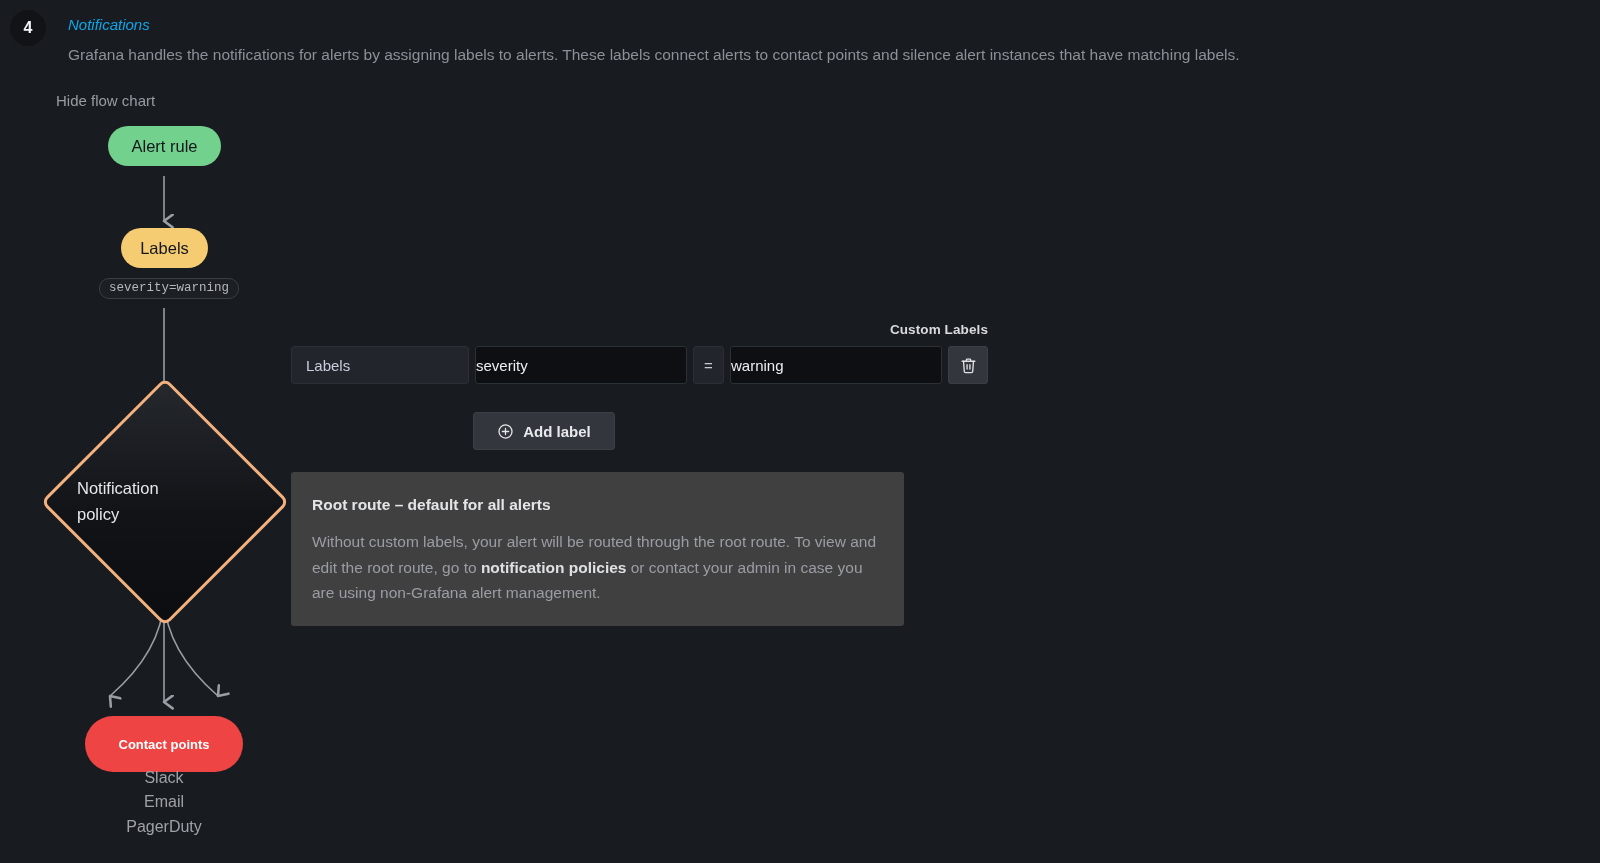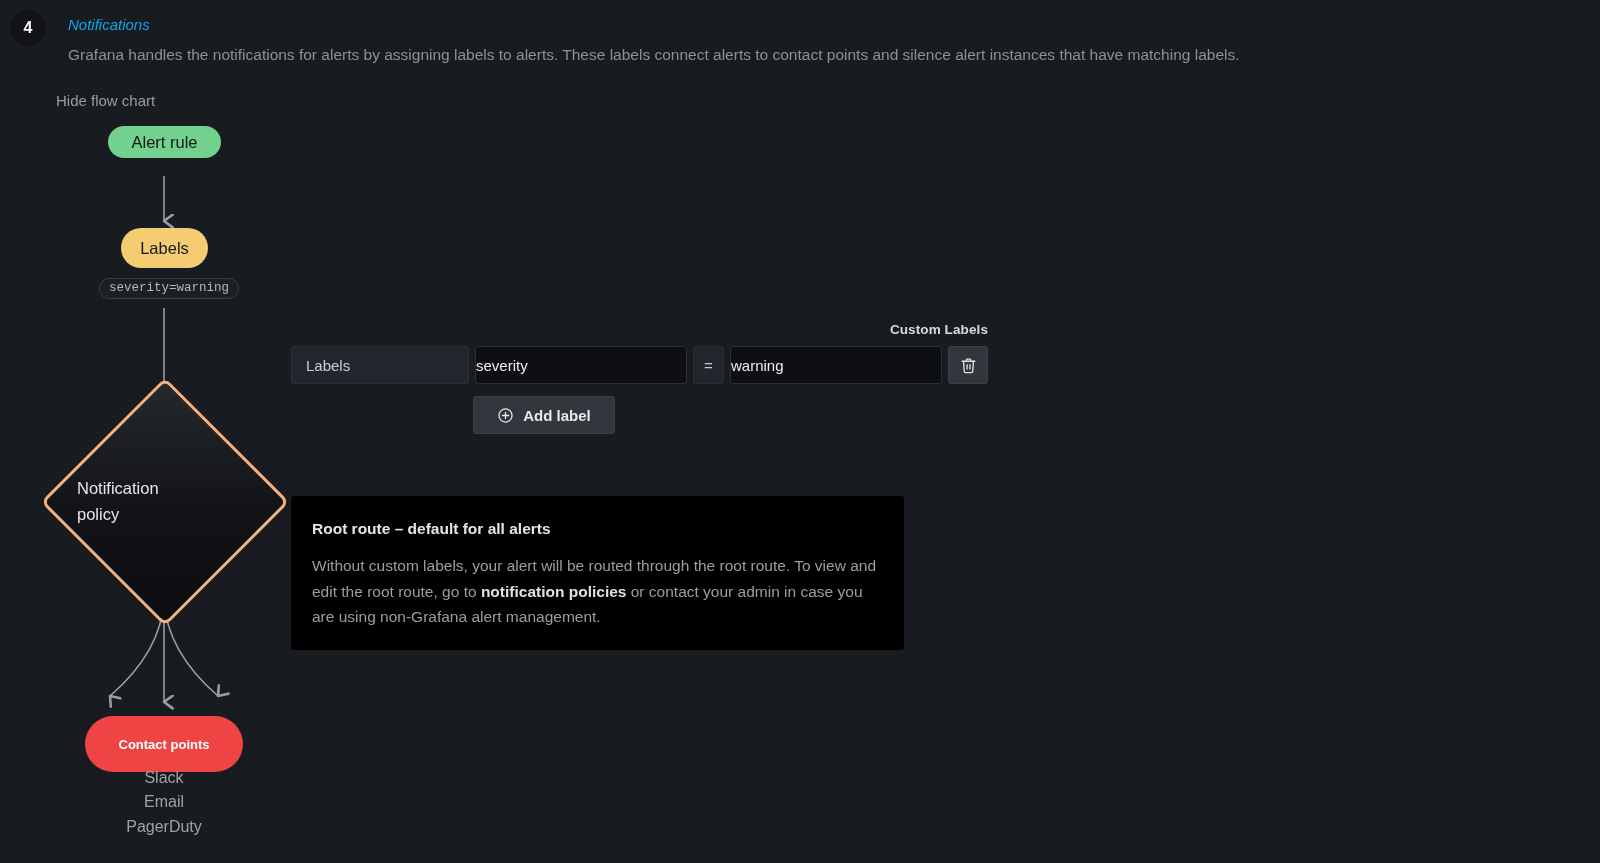--- a/index.html
+++ b/index.html
@@ -43,21 +43,21 @@
   .flow { position: absolute; left: 0px; top: 118px; width: 340px; height: 740px; }
 
   .node {
     position: absolute;
     display: flex; align-items: center; justify-content: center;
     border-radius: 999px;
     font-size: 16.5px;
     white-space: nowrap;
   }
   .node-alert {
-    left: 108px; top: 8px; width: 113px; height: 32px;
+    left: 108px; top: 8px; width: 113px; height: 40px;
     background: #73d18e; color: #14171c; font-weight: 400;
   }
   .node-labels {
     left: 121px; top: 110px; width: 87px; height: 40px;
     background: #f5cc72; color: #14171c;
   }
   .tag-severity {
     position: absolute; left: 99px; top: 160px;
     padding: 2px 9px 3px 9px;
     border: 1px solid #3a3f46; border-radius: 10px;
@@ -120,32 +120,32 @@
     display: flex; align-items: center; justify-content: center;
     font-size: 15px; color: #c7c9ce;
   }
   .trash-btn {
     width: 40px; margin-left: 6px;
     background: #33373d; border: 1px solid #3a3f46; border-radius: 3px;
     display: flex; align-items: center; justify-content: center;
     cursor: pointer;
   }
   .add-btn {
-    margin-top: 12px; margin-left: 182px;
+    margin-top: 28px; margin-left: 182px;
     height: 38px; width: 142px;
     background: #33373d; border: 1px solid #3a3f46; border-radius: 3px;
     display: flex; align-items: center; justify-content: center; gap: 9px;
     font-size: 15px; font-weight: 700; color: #e8e9ec; cursor: pointer;
   }
 
   
   .info-panel {
-    position: absolute; left: 291px; top: 496px;
+    position: absolute; left: 291px; top: 472px;
     width: 613px; height: 154px;
-    background: #000000; border-radius: 3px;
+    background: #404040; border-radius: 3px;
     padding: 24px 22px 0 21px;
   }
   .info-title { font-size: 15.5px; font-weight: 700; color: #e4e5e8; margin-bottom: 15px; }
   .info-body { font-size: 15.5px; color: #9b9da4; line-height: 1.66; }
   .info-link { color: #dfe0e3; font-weight: 700; cursor: pointer; }
 </style>
 </head>
 <body>
 
 <div class="page">

